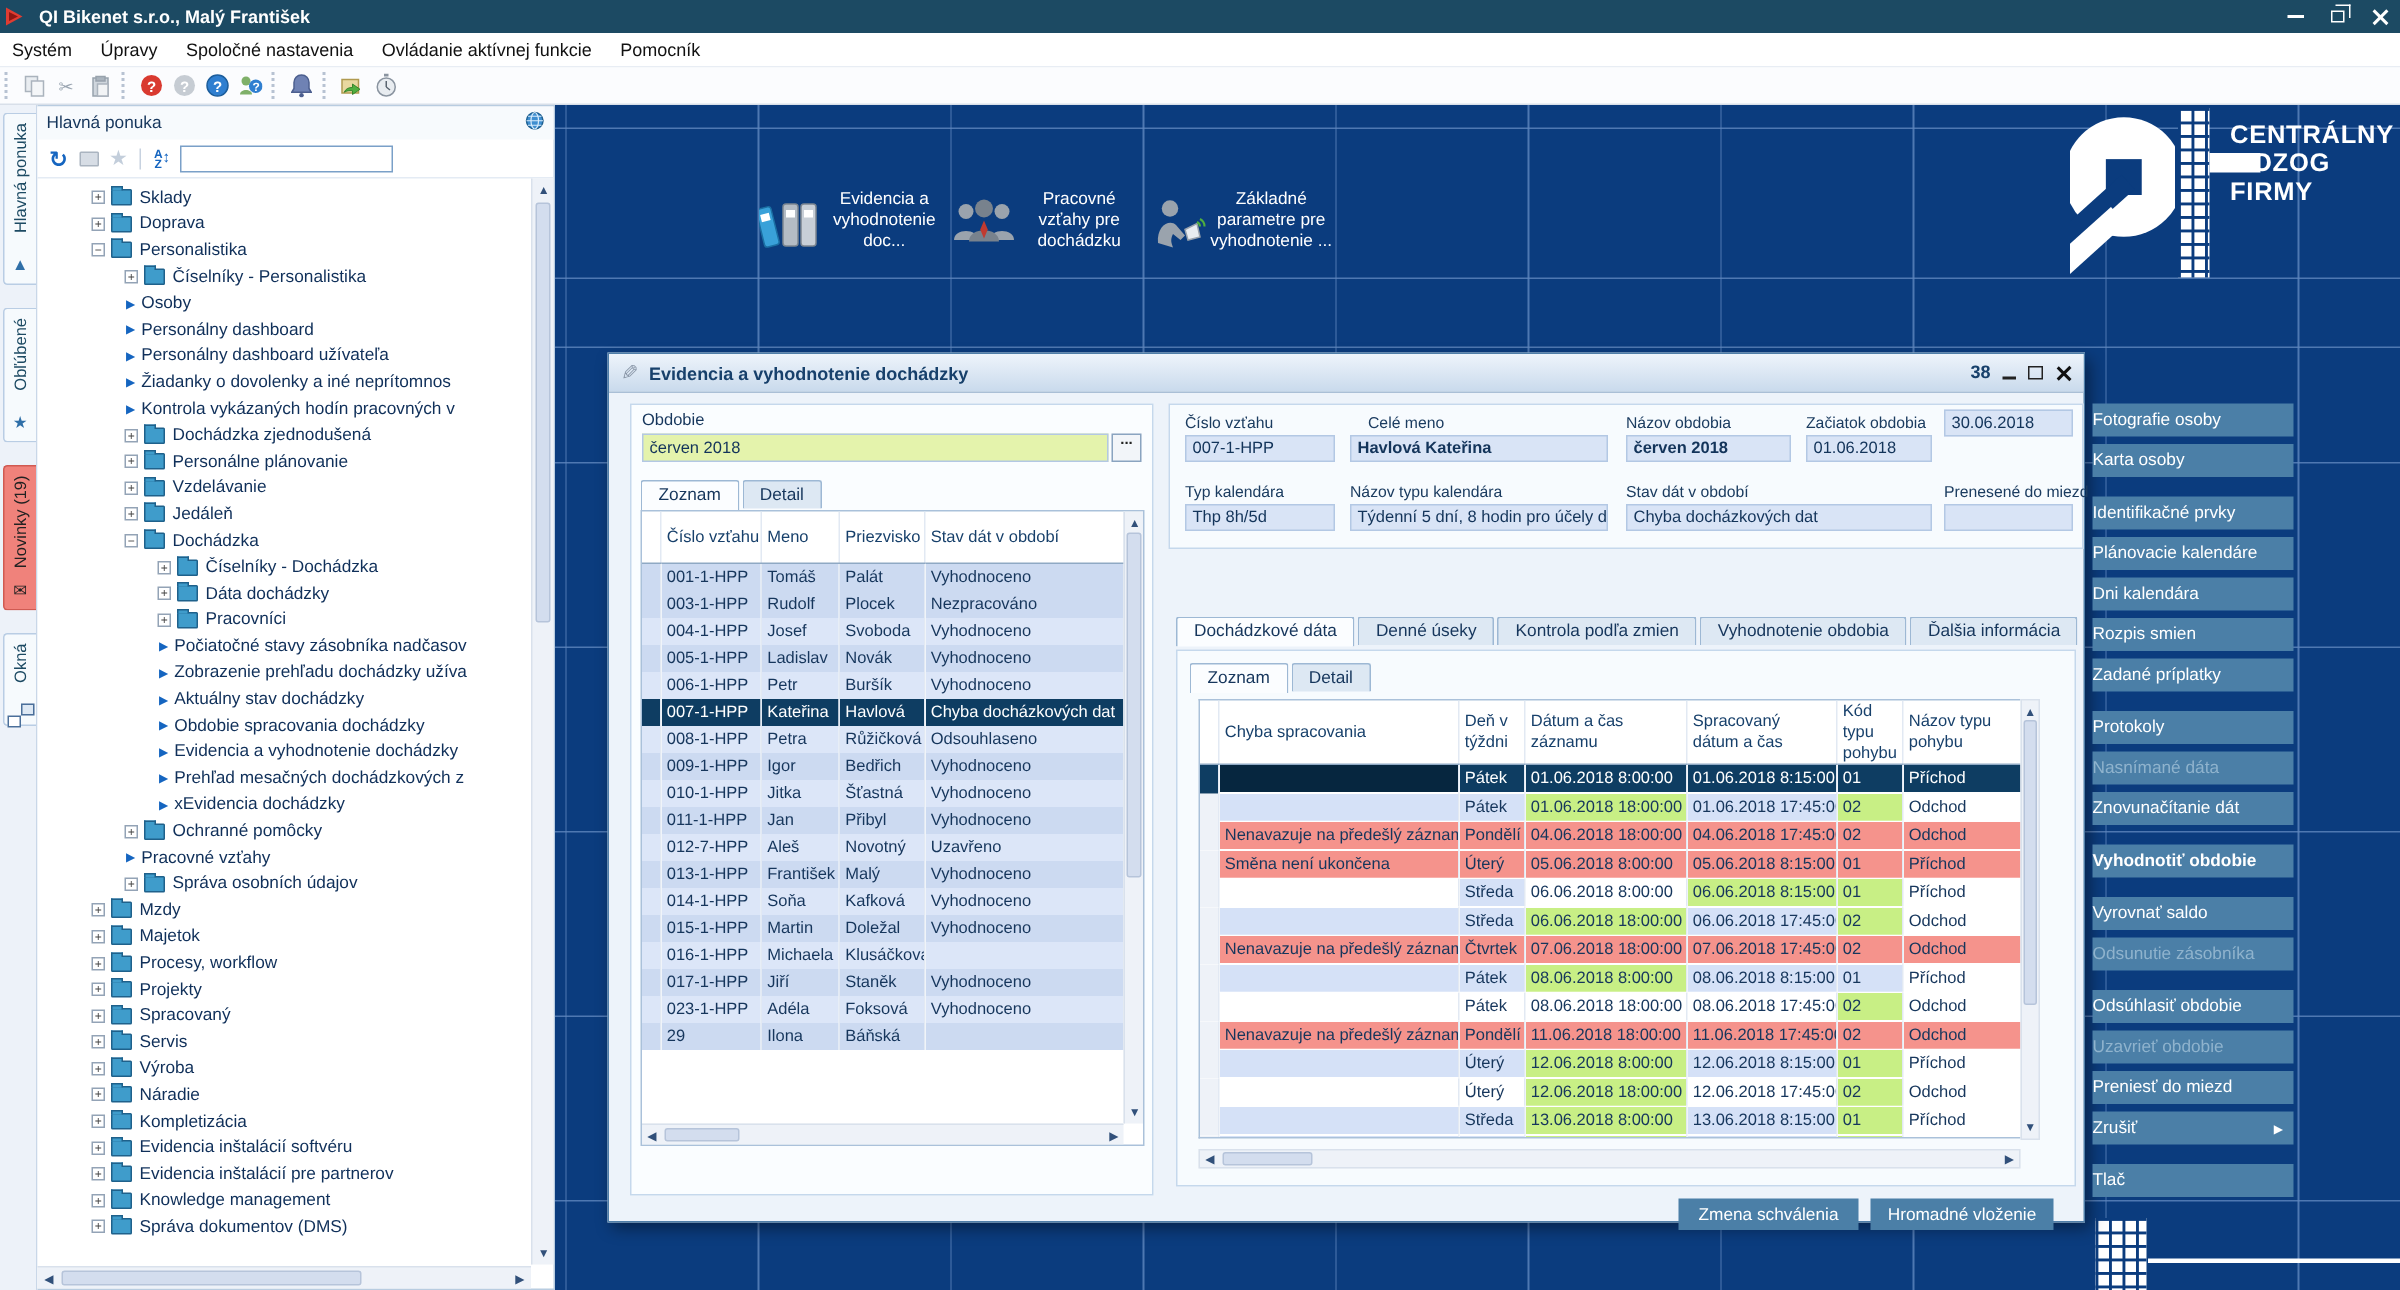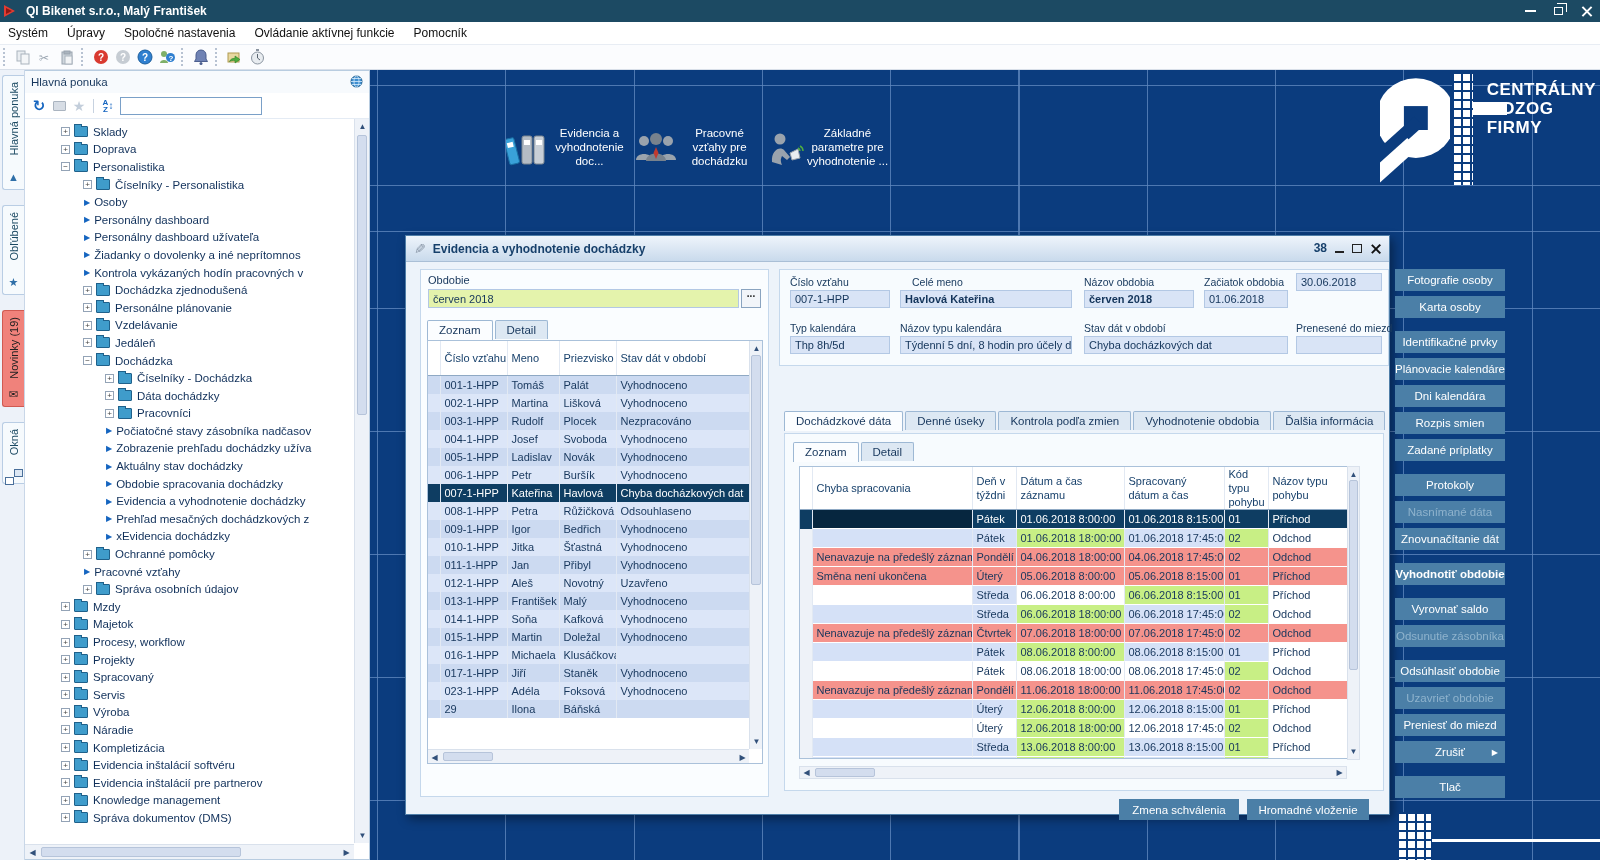--- a/index.html
+++ b/index.html
@@ -139,21 +139,21 @@
   .c-w { background:#ffffff; } .c-b { background:#d5e1f7; } .c-g { background:#c8ef85; } .c-r { background:#f5938c; }
   .c-sel { background:#0e3d62; color:#fff; } .c-sel0 { background:#06263f; color:#fff; }
   td.cc { border-bottom:1px solid rgba(255,255,255,.55); }
   .rec-vsb { position:absolute; left:562px; top:32px; width:13px; height:294px; background:#eef2f8; border:1px solid #d9e1ec; }
   .rec-hsb { position:absolute; left:14px; top:332px; width:548px; height:13px; background:#eef2f8; border:1px solid #d9e1ec; }
   .footer-btns { position:absolute; left:0; top:530px; width:610px; }
   .fbtn { position:absolute; height:21px; background:#4b7fa7; color:#fff; font-size:11.5px; display:flex; align-items:center; justify-content:center; }
 
   
   .sidebar { position:absolute; left:1395px; top:269px; width:136px; }
-  .side-btn { position:relative; width:110px; height:22px; background:#4b7fa7; color:#fff; font-size:11.5px; display:flex; align-items:center; justify-content:center; margin-bottom:5px; }
+  .side-btn { position:relative; width:134px; height:22px; background:#4b7fa7; color:#fff; font-size:11.5px; display:flex; align-items:center; justify-content:flex-start; margin-bottom:5px; }
   .side-btn.gap { margin-top:13px; }
   .side-btn.disabled { color:#8fb3cd; }
   .side-btn.bold { font-weight:bold; }
   .side-btn .arr { position:absolute; right:7px; font-size:8px; }
 </style>
 </head>
 <body>
 
 <div id="app">
 
@@ -601,27 +601,20 @@
                 <th>Priezvisko</th>
                 <th>Stav dát v období</th>
               </tr>
               <tr class="r-a">
                 <td class="gutter"></td>
                 <td>001-1-HPP</td>
                 <td>Tomáš</td>
                 <td>Palát</td>
                 <td>Vyhodnoceno</td>
               </tr>
-              <tr class="r-b">
-                <td class="gutter"></td>
-                <td>002-1-HPP</td>
-                <td>Martina</td>
-                <td>Lišková</td>
-                <td>Vyhodnoceno</td>
-              </tr>
               <tr class="r-a">
                 <td class="gutter"></td>
                 <td>003-1-HPP</td>
                 <td>Rudolf</td>
                 <td>Plocek</td>
                 <td>Nezpracováno</td>
               </tr>
               <tr class="r-b">
                 <td class="gutter"></td>
                 <td>004-1-HPP</td>
@@ -673,21 +666,21 @@
               </tr>
               <tr class="r-a">
                 <td class="gutter"></td>
                 <td>011-1-HPP</td>
                 <td>Jan</td>
                 <td>Přibyl</td>
                 <td>Vyhodnoceno</td>
               </tr>
               <tr class="r-b">
                 <td class="gutter"></td>
-                <td>012-1-HPP</td>
+                <td>012-7-HPP</td>
                 <td>Aleš</td>
                 <td>Novotný</td>
                 <td>Uzavřeno</td>
               </tr>
               <tr class="r-a">
                 <td class="gutter"></td>
                 <td>013-1-HPP</td>
                 <td>František</td>
                 <td>Malý</td>
                 <td>Vyhodnoceno</td>

